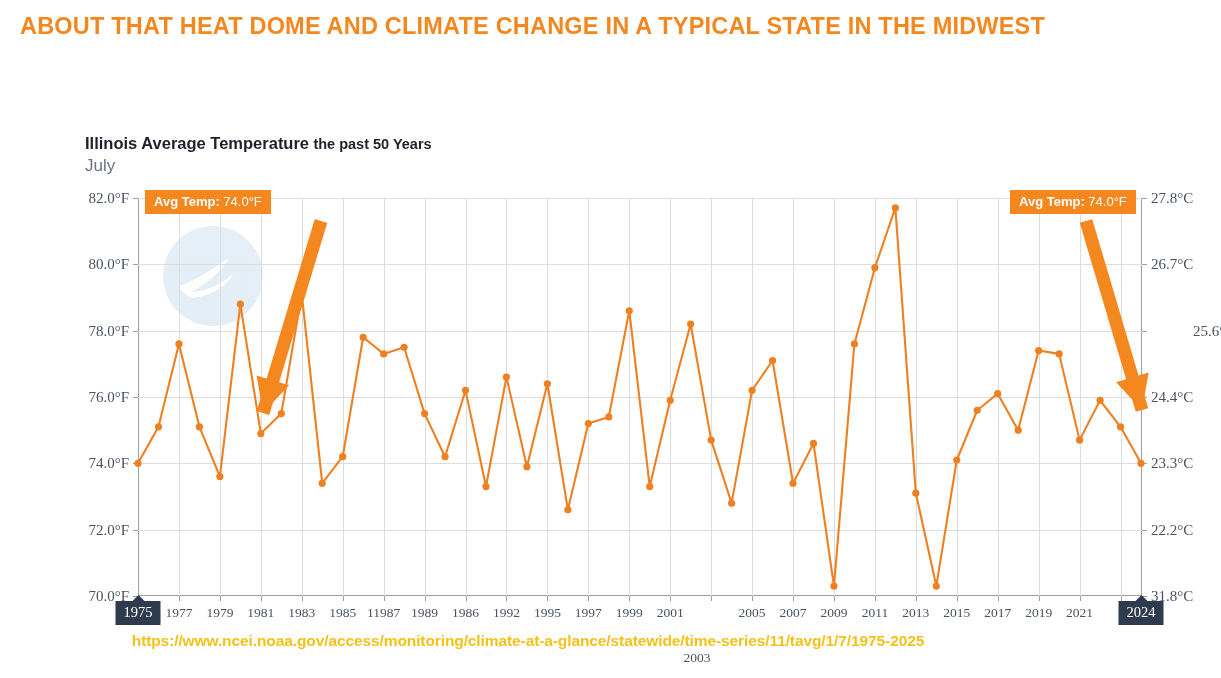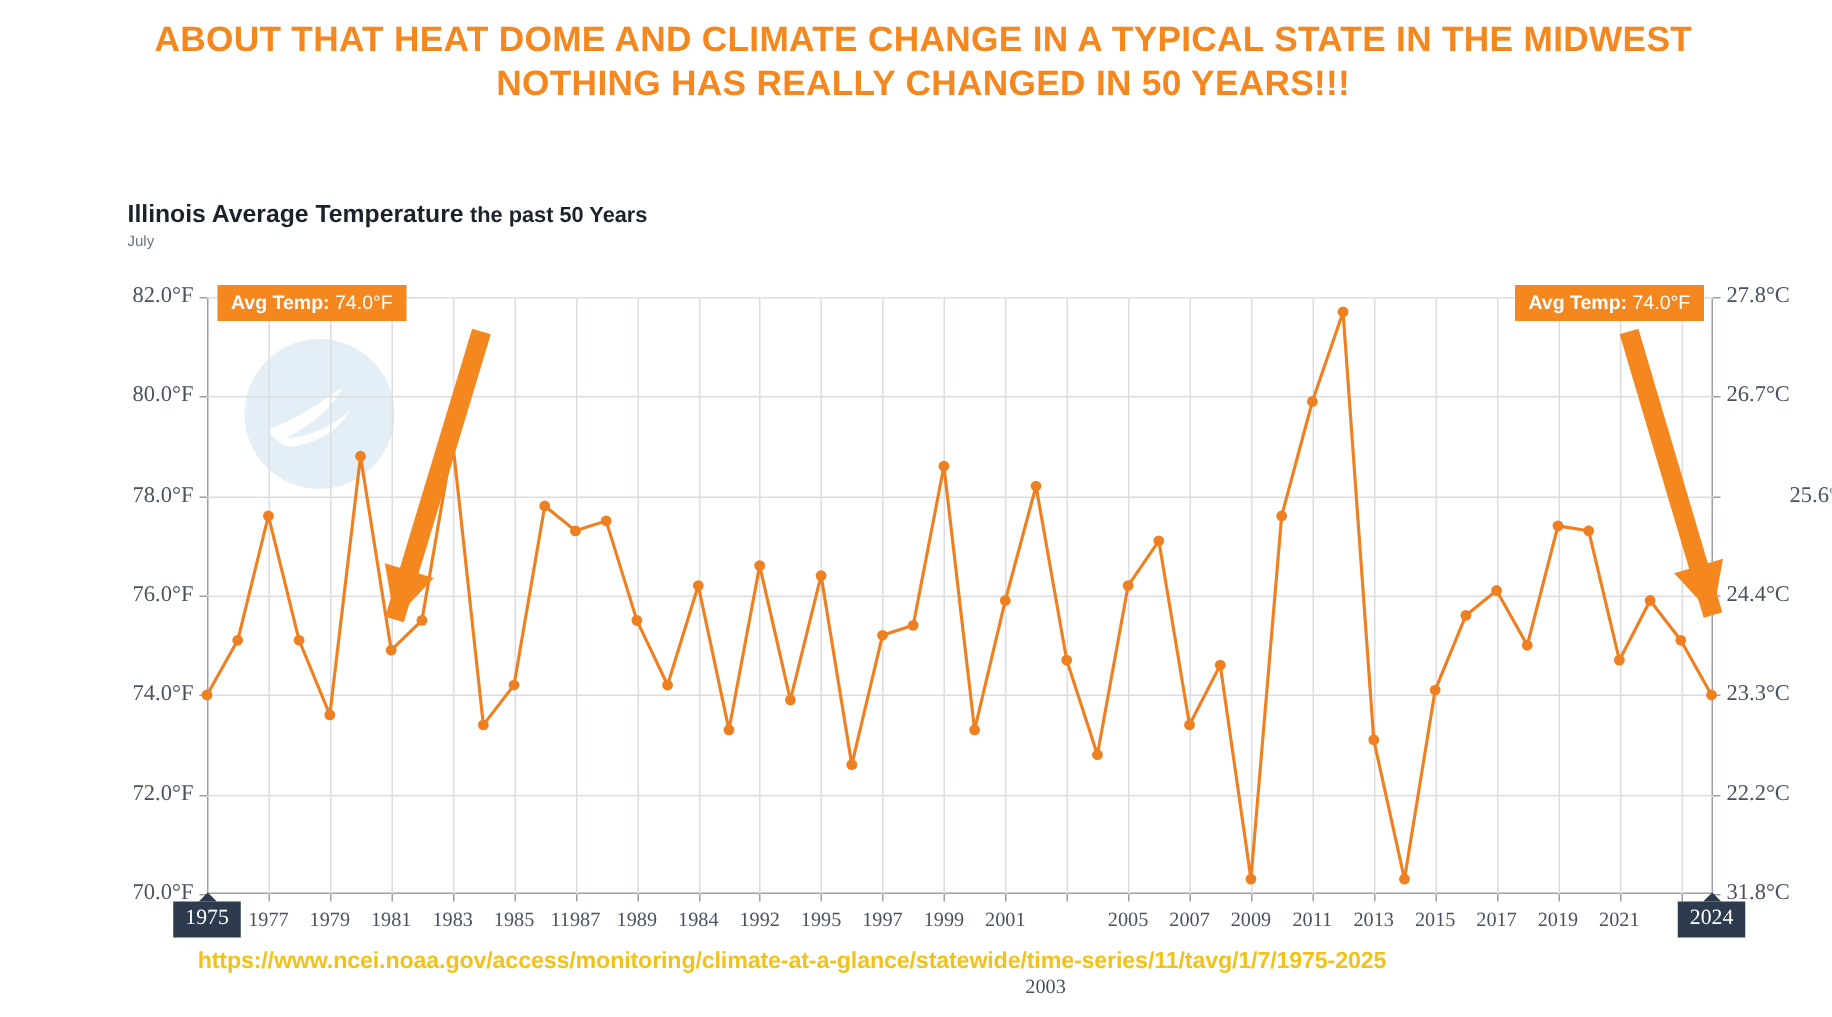--- a/index.html
+++ b/index.html
@@ -9,21 +9,21 @@
     width: 1221px; height: 678px;
     background: #ffffff;
     font-family: "Liberation Sans", sans-serif;
     overflow: hidden;
     position: relative;
   }
 
   
   #headline {
     padding: 12px 10px 0 20px;
-    text-align: center;
+    text-align: left;
   }
   #headline .hl-line {
     color: #f5871f;
     font-weight: bold;
     font-size: 23.5px;
     line-height: 29px;
     letter-spacing: 0.2px;
     white-space: nowrap;
   }
 
@@ -40,21 +40,21 @@
     font-size: 15.5px;
     color: #1c222b;
     white-space: nowrap;
   }
   #chart-title .t-strong { font-weight: bold; font-size: 16.5px; }
   #chart-title .t-sub { font-weight: bold; font-size: 14.5px; }
 
   #chart-subtitle {
     position: absolute;
     left: 85px; top: 38px;
-    font-size: 10px;
+    font-size: 17px;
     color: #6b7280;
   }
 
   
   #plot {
     position: absolute;
     left: 138px; top: 80px;
     width: 1004px; height: 398px;
   }
   #plot-bg { position:absolute; inset:0; background:#fff; }
@@ -168,21 +168,20 @@
     font-weight: bold;
     font-size: 15.5px;
     letter-spacing: -0.1px;
   }
 </style>
 </head>
 <body>
 
 <div id="headline">
   <div class="hl-line">ABOUT THAT HEAT DOME AND CLIMATE CHANGE IN A TYPICAL STATE IN THE MIDWEST</div>
-  <div class="hl-line">NOTHING HAS REALLY CHANGED IN 50 YEARS!!!</div>
 </div>
 
 <div id="chart-card">
 
   <div id="chart-title">
     <span class="t-strong">Illinois Average Temperature</span>
     <span class="t-sub">the past 50 Years</span>
   </div>
   <div id="chart-subtitle">July</div>
 
@@ -271,21 +270,21 @@
         <div class="xlab" style="left: 122.816px;">1981</div>
         <div class="tick-b" style="left: 163.755px;"></div>
         <div class="xlab" style="left: 163.755px;">1983</div>
         <div class="tick-b" style="left: 204.694px;"></div>
         <div class="xlab" style="left: 204.694px;">1985</div>
         <div class="tick-b" style="left: 245.633px;"></div>
         <div class="xlab" style="left: 245.633px;">11987</div>
         <div class="tick-b" style="left: 286.571px;"></div>
         <div class="xlab" style="left: 286.571px;">1989</div>
         <div class="tick-b" style="left: 327.51px;"></div>
-        <div class="xlab" style="left: 327.51px;">1984</div>
+        <div class="xlab" style="left: 327.51px;">1986</div>
         <div class="tick-b" style="left: 368.449px;"></div>
         <div class="xlab" style="left: 368.449px;">1992</div>
         <div class="tick-b" style="left: 409.388px;"></div>
         <div class="xlab" style="left: 409.388px;">1995</div>
         <div class="tick-b" style="left: 450.327px;"></div>
         <div class="xlab" style="left: 450.327px;">1997</div>
         <div class="tick-b" style="left: 491.265px;"></div>
         <div class="xlab" style="left: 491.265px;">1999</div>
         <div class="tick-b" style="left: 532.204px;"></div>
         <div class="xlab" style="left: 532.204px;">2001</div>

